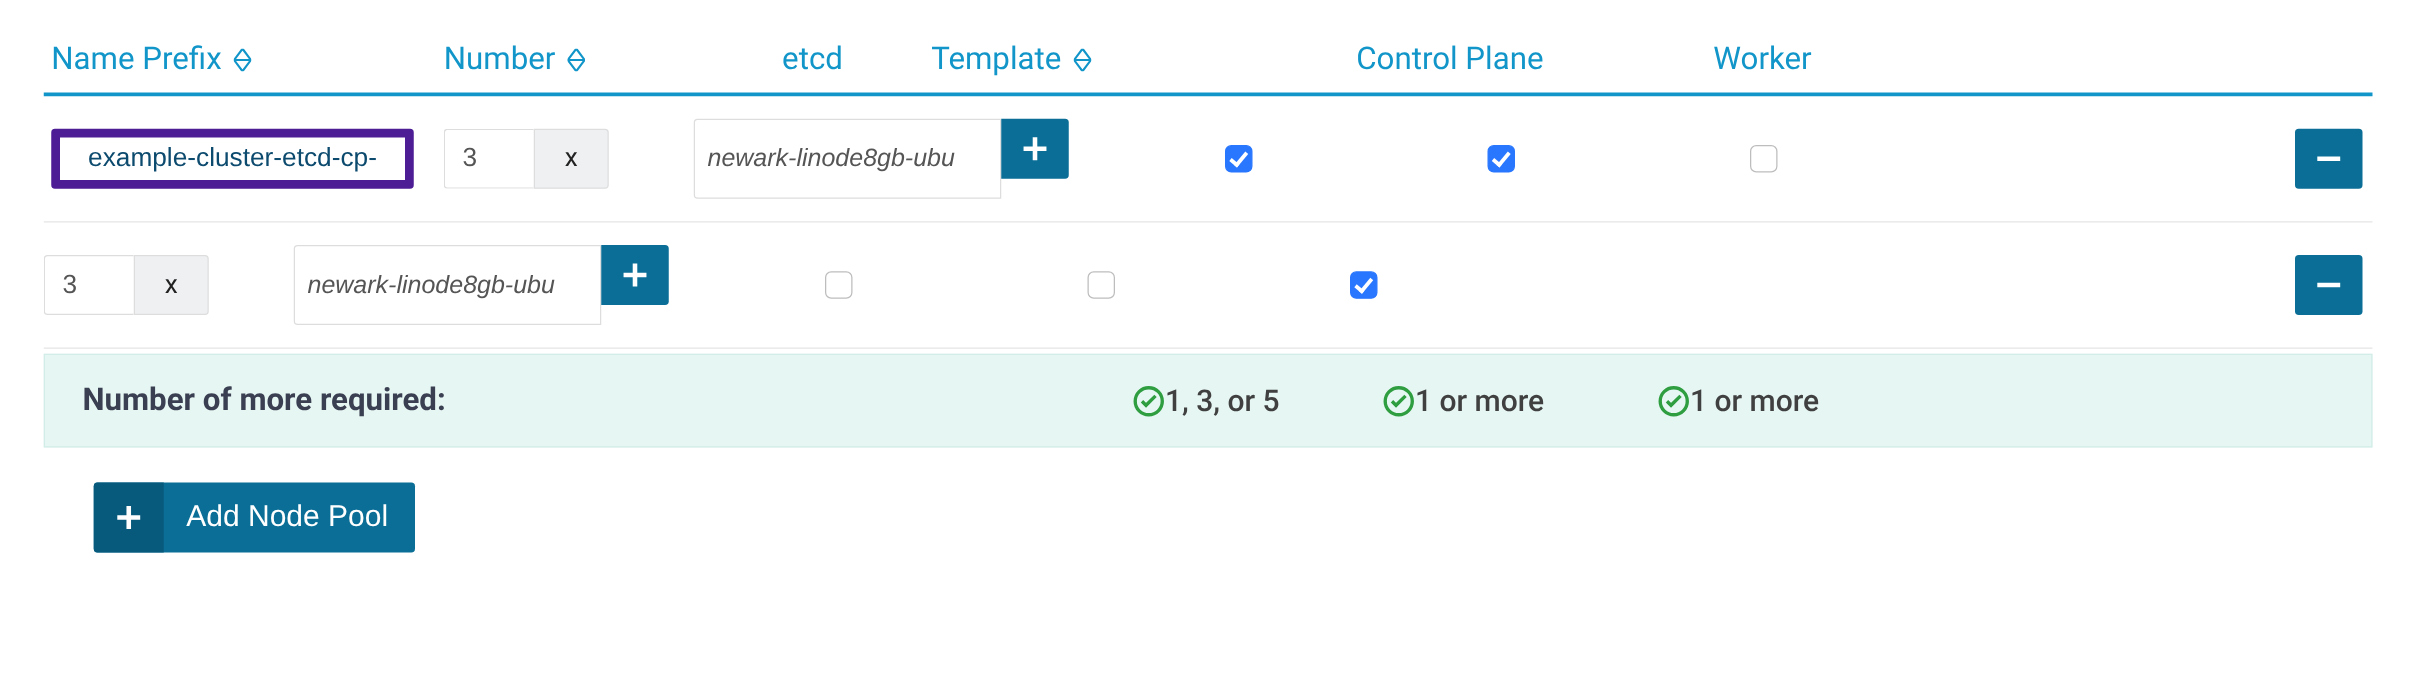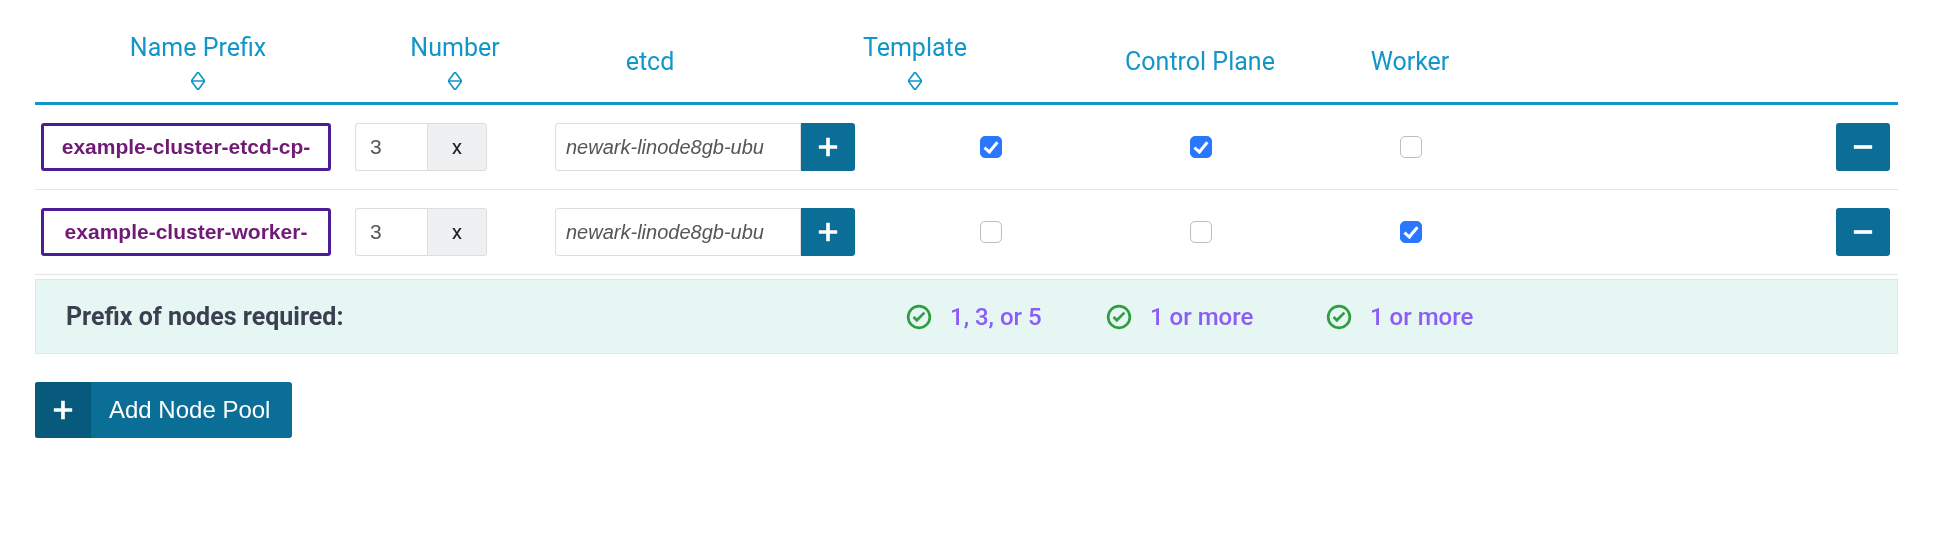--- a/index.html
+++ b/index.html
@@ -18,21 +18,20 @@
     padding: 8px 0 12px 0;
     border-bottom: 3px solid #1296c9;
   }
   .th {
     display: flex;
     align-items: center;
     gap: 10px;
     font-size: 25px;
     color: #1296c9;
     font-weight: 400;
-    flex-direction: column;
   }
   .sort-icon {
     display: inline-flex;
     flex-direction: column;
     line-height: 0;
   }
   .sort-icon svg { display: block; }
   .col-name { width: 320px; flex: 0 0 320px; padding-left: 6px;}
   .col-count { width: 200px; flex: 0 0 200px; }
   .col-template { width: 340px; flex: 0 0 340px; }
@@ -43,27 +42,26 @@
   .data-row {
     display: flex;
     align-items: center;
     padding: 18px 0;
     border-bottom: 1px solid #e5e5e5;
   }
   .data-row:last-of-type { border-bottom: none; }
   .col-name input[type=text] {
     width: 290px;
     height: 48px;
-    border: 3px solid #4c1d95;
+    border: 7px solid #4c1d95;
     border-radius: 3px;
     font-size: 21px;
     padding: 0 10px;
-    color: #701a75;
+    color: #0c4a6e;
     text-align: center;
-    font-weight: bold;
   }
   .count-group {
     display: flex;
     align-items: stretch;
   }
   .count-group input[type=number] {
     width: 72px;
     height: 48px;
     border: 1px solid #ddd;
     border-right: none;
@@ -83,21 +81,21 @@
     justify-content: center;
     font-size: 21px;
     color: #222;
   }
   .template-group {
     display: flex;
     align-items: stretch;
   }
   .template-group input[type=text] {
     width: 246px;
-    height: 48px;
+    height: 64px;
     border: 1px solid #ddd;
     border-radius: 3px 0 0 3px;
     font-size: 20px;
     padding: 0 6px 0 10px;
     color: #555;
     overflow:hidden;
     text-overflow: clip;
     font-style: italic;
   }
   .plus-btn, .minus-btn {
@@ -147,43 +145,44 @@
   }
   .summary-label {
     font-size: 25px;
     font-weight: 700;
     color:#3a3f51;
     flex: 0 0 840px;
   }
   .req {
     display:flex;
     align-items:center;
-    gap:18px;
+    gap:0;
     font-size: 24px;
-    color:#8b5cf6;
+    color:#404040;
     font-weight: 500;
   }
   .req-etcd { width:200px; flex:0 0 200px;}
   .req-cp { width:220px; flex:0 0 220px;}
   .req-worker { flex:1 1 auto;}
   .req svg { width:26px; height:26px; }
   .add-pool-btn {
     display:inline-flex;
     align-items:center;
     gap:18px;
     background:#0a6e96;
     color:#fff;
     border:none;
     border-radius:3px;
     padding: 0 22px 0 0;
     height:56px;
     font-size:24px;
     font-weight:400;
     cursor:pointer;
     margin-top: 28px;
+    margin-left: 40px;
   }
   .add-pool-btn .icon-box{
     width:56px;height:56px;
     background:#085a7c;
     display:flex;align-items:center;justify-content:center;
     border-radius:3px 0 0 3px;
   }
   .add-pool-btn svg{width:22px;height:22px;}
 </style>
 </head>
@@ -271,23 +270,20 @@
     <div class="col-remove" style="display:flex;">
       <button class="minus-btn">
         <svg viewBox="0 0 24 24">
             <path d="M4 12h16" stroke="#fff" stroke-width="4" stroke-linecap="square"></path>
           </svg>
       </button>
     </div>
   </div>
 
   <div class="data-row">
-    <div class="col-name">
-      <input type="text" value="example-cluster-worker-" style="">
-    </div>
     <div class="col-count">
       <div class="count-group">
         <input type="number" value="3" style="">
         <span class="multiply">x</span>
       </div>
     </div>
     <div class="col-template">
       <div class="template-group">
         <input type="text" value="newark-linode8gb-ubu" style="">
         <button class="plus-btn">
@@ -309,21 +305,21 @@
     <div class="col-remove" style="display:flex;">
       <button class="minus-btn">
         <svg viewBox="0 0 24 24">
             <path d="M4 12h16" stroke="#fff" stroke-width="4" stroke-linecap="square"></path>
           </svg>
       </button>
     </div>
   </div>
 
   <div class="summary-row">
-    <div class="summary-label">Prefix of nodes required:</div>
+    <div class="summary-label">Number of more required:</div>
     <div class="req req-etcd">
       <svg viewBox="0 0 24 24">
           <circle cx="12" cy="12" r="10" fill="none" stroke="#2f9e41" stroke-width="2.5"></circle>
           <path d="M7 12l3 3 7-7" fill="none" stroke="#2f9e41" stroke-width="2.5"></path>
         </svg>
       <span>1, 3, or 5</span>
     </div>
     <div class="req req-cp">
       <svg viewBox="0 0 24 24">
           <circle cx="12" cy="12" r="10" fill="none" stroke="#2f9e41" stroke-width="2.5"></circle>

